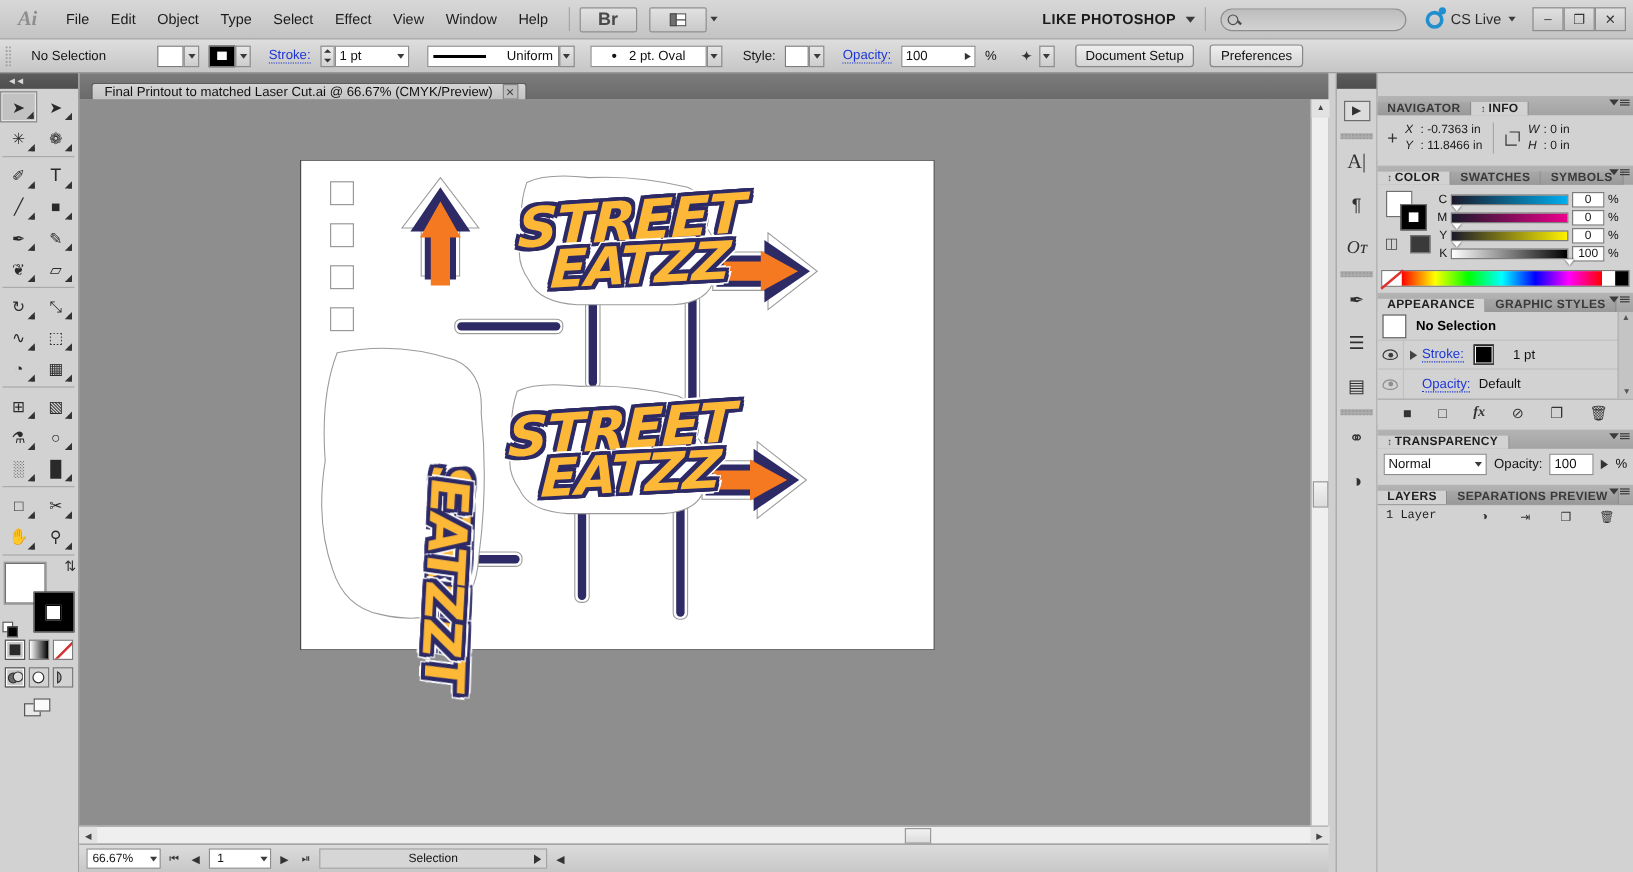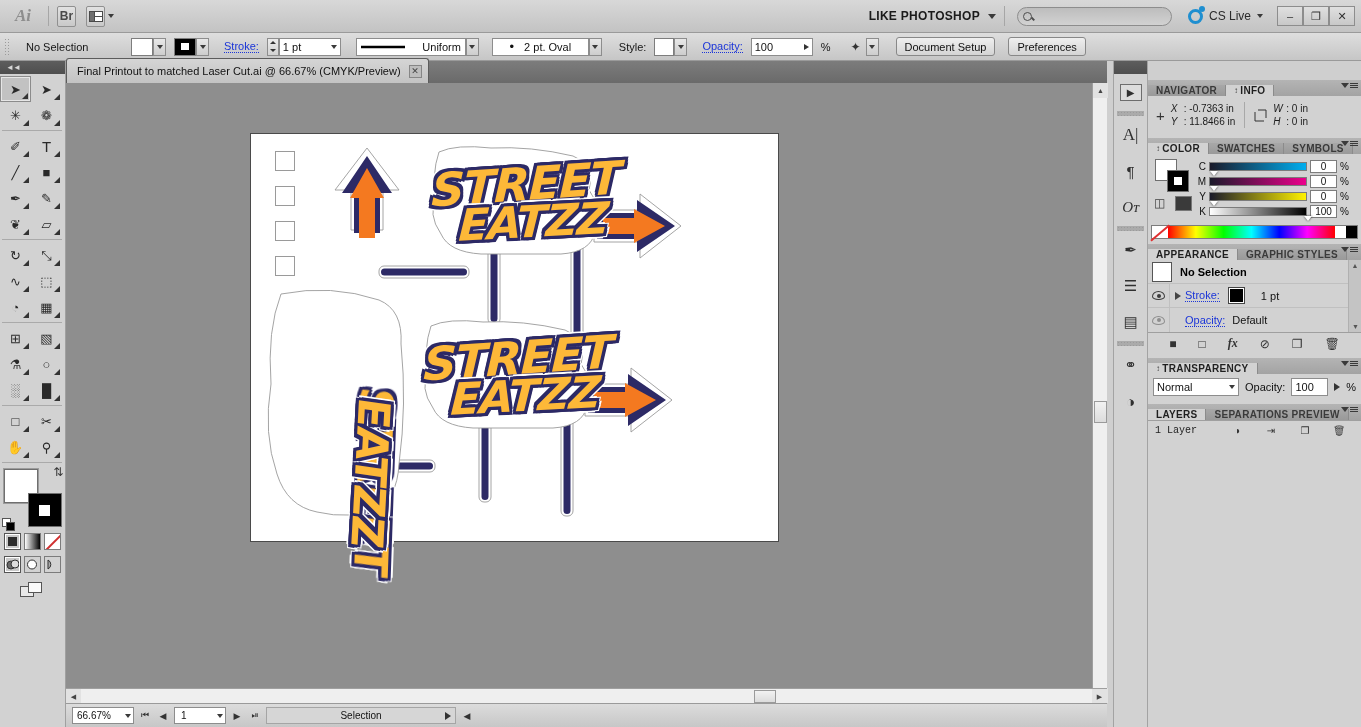--- a/index.html
+++ b/index.html
@@ -25,24 +25,24 @@
     display: flex; align-items: center; justify-content: center;
     color: #8e8e8e; font-size: 17px; font-style: italic;
     font-family: "Liberation Serif", serif; font-weight: bold;
   }
   .menu-item {
     padding: 4px 9px; font-size: 12px; color: #1b1b1b; cursor: default;
     white-space: nowrap;
   }
   .mb-sep { width: 1px; height: 20px; background: #a6a6a6; margin: 0 8px; }
   .sq-btn {
-    width: 19px; height: 21px; background: linear-gradient(#e2e2e2,#c9c9c9);
+    width: 48px; height: 21px; background: linear-gradient(#e2e2e2,#c9c9c9);
     border: 1px solid #909090; border-radius: 2px;
     display: flex; align-items: center; justify-content: center;
-    font-size: 12px; color: #4a4a4a; font-weight: bold; cursor: pointer;
+    font-size: 15px; color: #4a4a4a; font-weight: bold; cursor: pointer;
   }
   .tri-down { width:0;height:0;border-left:4px solid transparent;border-right:4px solid transparent;border-top:5px solid #3a3a3a; }
   .tri-down.sm { border-left-width:3px;border-right-width:3px;border-top-width:4px; }
 
   #ws-label { font-size: 12px; font-weight: bold; color: #1b1b1b; letter-spacing: .3px; }
   #search-box {
     width: 155px; height: 19px; margin-left: 4px;
     background: linear-gradient(#bdbdbd,#d2d2d2);
     border: 1px solid #8d8d8d; border-radius: 10px;
     display: flex; align-items: center; padding-left: 5px;
@@ -99,21 +99,21 @@
     display:flex;align-items:center; cursor:pointer;
   }
 
   
   #tabbar {
     position:absolute; left:66px; top:61px; width:1041px; height:22px;
     background: linear-gradient(#7c7c7c,#6a6a6a);
     display:flex; align-items:flex-end;
   }
   #doctab {
-    height: 25px; padding: 0 6px 0 10px;
+    margin-left: 10px; height: 14px; padding: 0 6px 0 10px;
     background: linear-gradient(#d5d5d5,#c3c3c3);
     border:1px solid #5c5c5c; border-bottom:none;
     border-radius: 3px 3px 0 0;
     display:flex; align-items:center; gap:8px;
     font-size: 11px; color:#111; cursor:pointer;
   }
   #tab-close {
     width:13px;height:13px;background:#bdbdbd;border:1px solid #868686;
     display:flex;align-items:center;justify-content:center;font-size:9px;color:#444;
   }
@@ -303,20 +303,31 @@
   .sb-arrow { width:15px;height:15px;display:flex;align-items:center;justify-content:center;font-size:7px;color:#444;background:#e2e2e2; }
   .sb-thumb { background:linear-gradient(#f2f2f2,#dcdcdc); border:1px solid #9a9a9a; }
 </style>
 </head>
 <body>
 
 <div id="app">
 
   <div id="menubar">
     <div id="ai-logo">Ai</div>
+    <div id="menu-items" style="display:flex;align-items:center;margin-left:6px;">
+        <div class="menu-item">File</div>
+        <div class="menu-item">Edit</div>
+        <div class="menu-item">Object</div>
+        <div class="menu-item">Type</div>
+        <div class="menu-item">Select</div>
+        <div class="menu-item">Effect</div>
+        <div class="menu-item">View</div>
+        <div class="menu-item">Window</div>
+        <div class="menu-item">Help</div>
+      </div>
     <div class="mb-sep"></div>
     <div class="sq-btn">Br</div>
     <div style="display:flex;align-items:center;gap:3px;margin-left:10px;">
       <div class="sq-btn">
         <svg width="14" height="11" viewBox="0 0 14 11">
             <rect x="0.5" y="0.5" width="13" height="10" fill="#fff" stroke="#4a4a4a"></rect>
             <rect x="0.5" y="0.5" width="5" height="10" fill="#6f6f6f" stroke="#4a4a4a"></rect>
             <line x1="5.5" y1="5.5" x2="13.5" y2="5.5" stroke="#4a4a4a"></line>
           </svg>
       </div>

